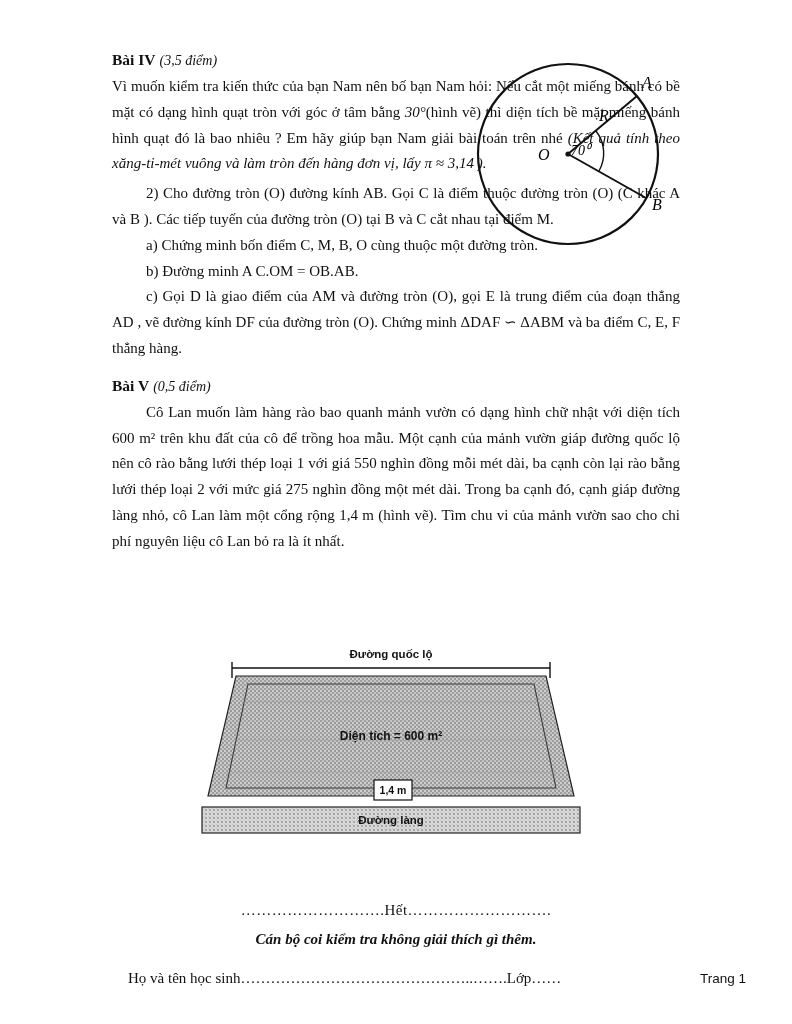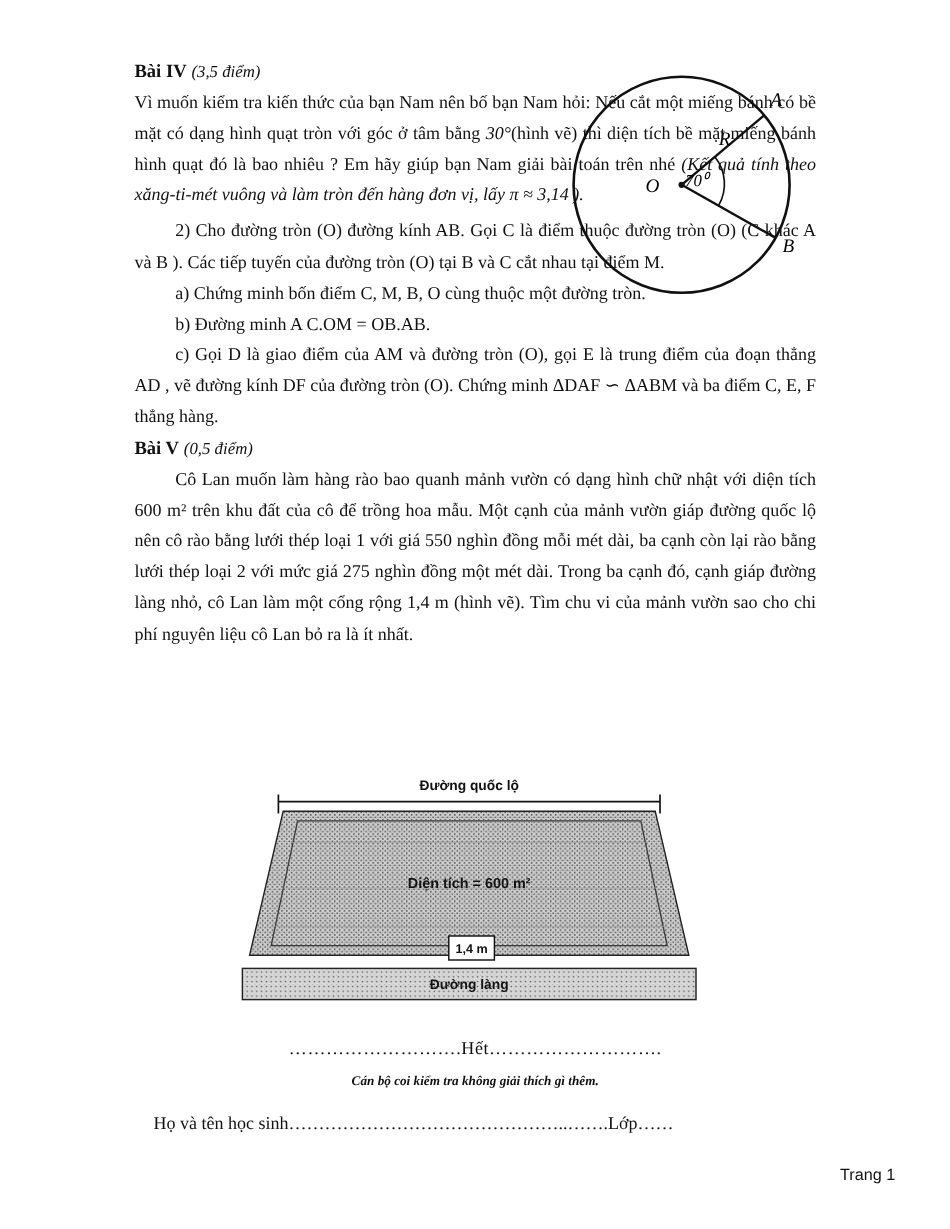--- a/index.html
+++ b/index.html
@@ -80,21 +80,21 @@
   }
   .dots-line {
     text-align: center;
     font-size: 15px;
     letter-spacing: 0.5px;
     margin: 0;
   }
   .center-ital {
     text-align: center;
     font-style: italic;
-    font-size: 11px;
+    font-size: 15px;
     font-weight: 600;
     margin: 0;
   }
   .footer-name {
     font-size: 15px;
     margin: 10px;
     padding-left: 6px;
   }
   .trang {
     position: absolute;
@@ -144,21 +144,21 @@
 
     <p class="para indent" style="margin-top:4px;">
       <span>2)</span>
       <span>Cho đường tròn (O) đường kính AB. Gọi C là điểm thuộc đường tròn (O) (C khác A và B ). Các tiếp tuyến của đường tròn (O) tại B và C cắt nhau tại điểm M.</span>
     </p>
 
     <p class="para indent">a) Chứng minh bốn điểm C, M, B, O cùng thuộc một đường tròn.</p>
     <p class="para indent">b) Đường minh A C.OM = OB.AB.</p>
     <p class="para indent">c) Gọi D là giao điểm của AM và đường tròn (O), gọi E là trung điểm của đoạn thẳng AD , vẽ đường kính DF của đường tròn (O). Chứng minh ΔDAF ∽ ΔABM và ba điểm C, E, F thẳng hàng.</p>
 
-    <div class="head-line" style="margin-top:2px;">
+    <div class="head-line" style="margin-top:14px;">
       <span class="h-bold">Bài V</span><span>&nbsp;</span><span class="h-italic">(0,5 điểm)</span>
     </div>
 
     <p class="para indent">Cô Lan muốn làm hàng rào bao quanh mảnh vườn có dạng hình chữ nhật với diện tích 600 m² trên khu đất của cô để trồng hoa mẫu. Một cạnh của mảnh vườn giáp đường quốc lộ nên cô rào bằng lưới thép loại 1 với giá 550 nghìn đồng mỗi mét dài, ba cạnh còn lại rào bằng lưới thép loại 2 với mức giá 275 nghìn đồng một mét dài. Trong ba cạnh đó, cạnh giáp đường làng nhỏ, cô Lan làm một cổng rộng 1,4 m (hình vẽ). Tìm chu vi của mảnh vườn sao cho chi phí nguyên liệu cô Lan bỏ ra là ít nhất.</p>
   </div>
 
   <div class="fig-garden">
     <svg width="390" height="200" viewBox="0 0 390 200">
       <defs>
         <pattern id="stipple" width="4" height="4" patternUnits="userSpaceOnUse">
@@ -191,20 +191,20 @@
       <text x="195" y="96" text-anchor="middle" font-family="Liberation Sans, sans-serif" font-size="12" font-weight="bold" fill="#111">Diện tích = 600 m²</text>
 
       <rect x="178" y="136" width="38" height="20" fill="#ffffff" stroke="#111" stroke-width="1.2"></rect>
       <text x="197" y="150" text-anchor="middle" font-family="Liberation Sans, sans-serif" font-size="10.5" font-weight="bold" fill="#111">1,4 m</text>
 
       <rect x="6" y="163" width="378" height="26" fill="url(#stipple2)" stroke="#222" stroke-width="1.2"></rect>
       <text x="195" y="180" text-anchor="middle" font-family="Liberation Sans, sans-serif" font-size="11.5" font-weight="bold" fill="#111">Đường làng</text>
     </svg>
   </div>
 
-  <div style="position:absolute; left:112px; top:866px; width:568px;">
+  <div style="position:absolute; left:112px; top:902px; width:568px;">
     <p class="dots-line">……………………….Hết……………………….</p>
     <p class="center-ital" style="margin-top:12px;">Cán bộ coi kiểm tra không giải thích gì thêm.</p>
     <p class="footer-name" style="margin-top:22px;">Họ và tên học sinh………………………………………..…….Lớp……</p>
   </div>
 
   <div class="trang">Trang 1</div>
 </div>
 
 </body></html>

